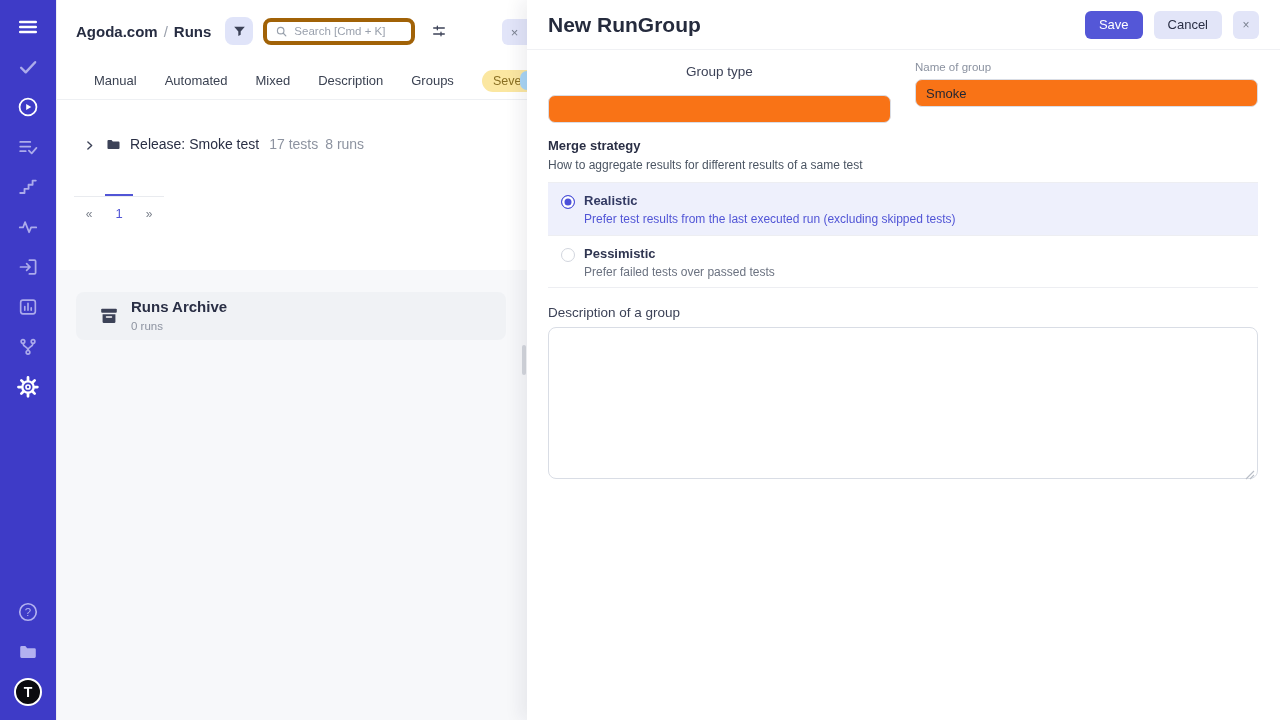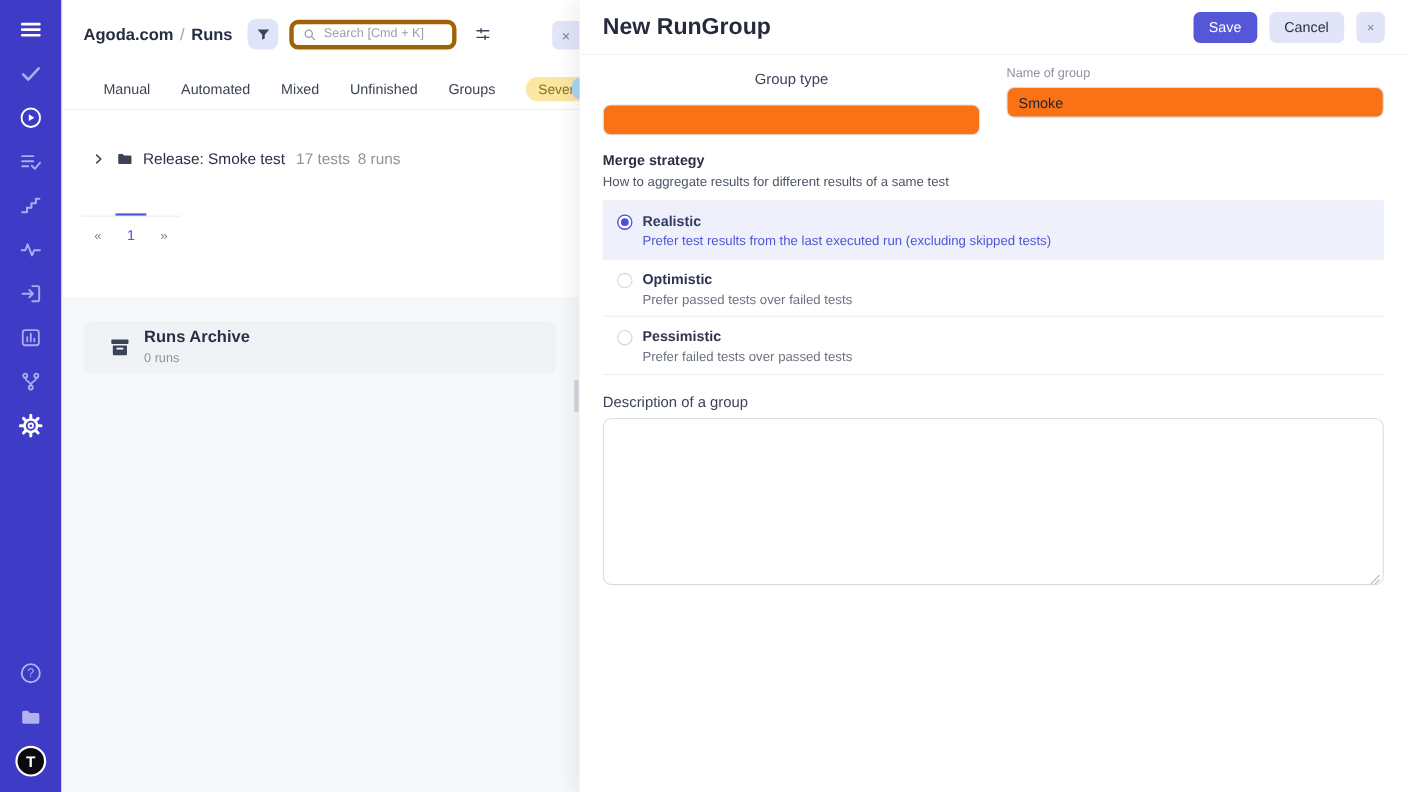--- a/index.html
+++ b/index.html
@@ -216,21 +216,21 @@
   <div class="lp-filters">
     <span class="f-icon">
       <svg viewBox="0 0 24 24" fill="none" stroke="#3C4257" stroke-width="1.9" stroke-linecap="round" stroke-linejoin="round">
           <rect x="4.5" y="6" width="13.5" height="13.5" rx="2"></rect>
           <path d="M8.5 12.6l2.8 2.8L19.5 7"></path>
         </svg>
     </span>
     <span class="f-tab">Manual</span>
     <span class="f-tab">Automated</span>
     <span class="f-tab">Mixed</span>
-    <span class="f-tab">Unfinished</span>
+    <span class="f-tab">Description</span>
     <span class="f-tab">Groups</span>
     <span class="f-badge">Severity</span>
     <span class="f-badge-cut"></span>
   </div>
 
   <div class="tree-row">
     <span class="tree-chevron">
       <svg viewBox="0 0 24 24" fill="none" stroke="#3C4257" stroke-width="2.6" stroke-linecap="round" stroke-linejoin="round">
           <path d="M9 5.5l7 6.5-7 6.5"></path>
         </svg>
@@ -299,27 +299,20 @@
       <div class="opt selected">
         <span class="radio on"></span>
         <span>
           <span class="opt-title" style="display:block">Realistic</span>
           <span class="opt-desc" style="display:block">Prefer test results from the last executed run (excluding skipped tests)</span>
         </span>
       </div>
       <div class="opt">
         <span class="radio off"></span>
         <span>
-          <span class="opt-title" style="display:block">Optimistic</span>
-          <span class="opt-desc" style="display:block">Prefer passed tests over failed tests</span>
-        </span>
-      </div>
-      <div class="opt">
-        <span class="radio off"></span>
-        <span>
           <span class="opt-title" style="display:block">Pessimistic</span>
           <span class="opt-desc" style="display:block">Prefer failed tests over passed tests</span>
         </span>
       </div>
     </div>
 
     <label class="desc-label">Description of a group</label>
     <div class="desc-wrap">
       <textarea class="desc-area" style=""></textarea>
       <span class="resize-grip">

